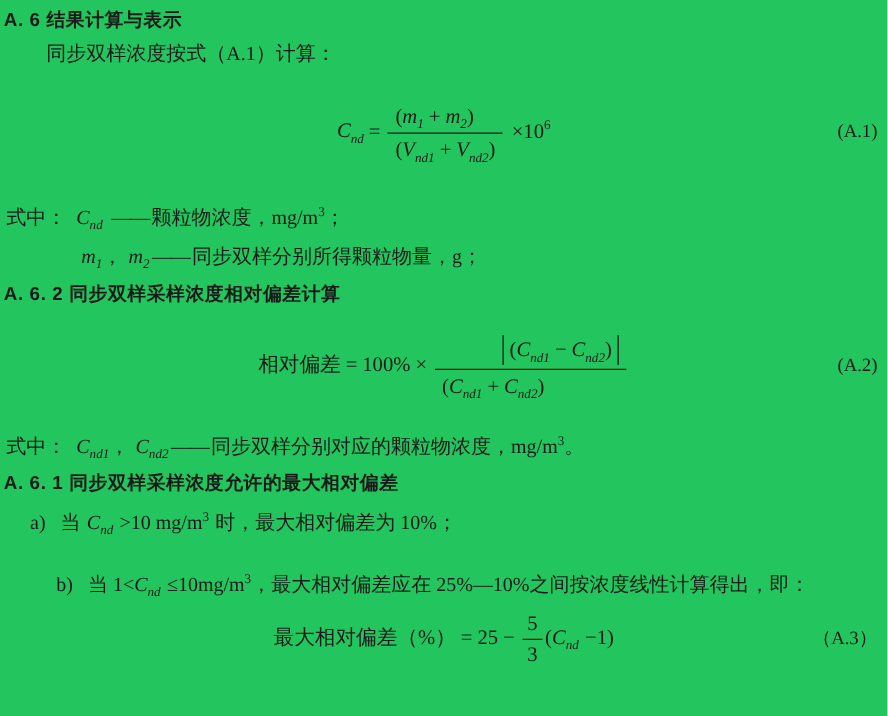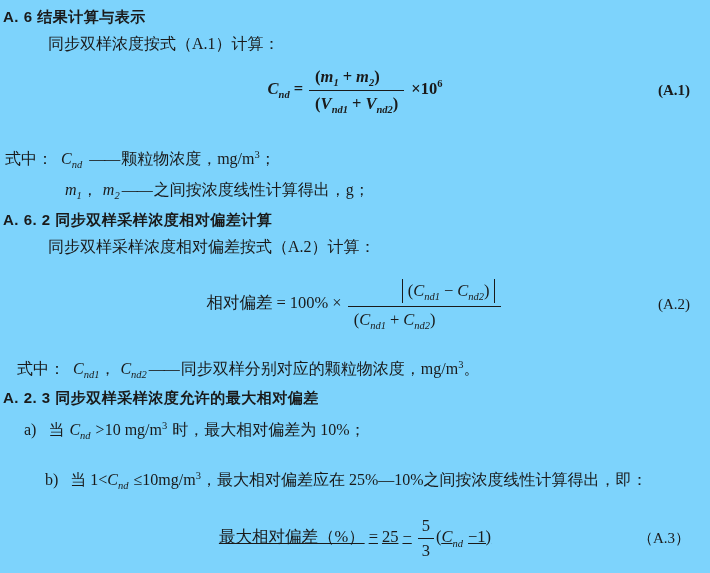--- a/index.html
+++ b/index.html
@@ -1,50 +1,50 @@
 <!DOCTYPE html>
 <html><head>
 <meta charset="utf-8">
 <style>
   html,body{margin:0;padding:0;background:#fff;}
   .page{
-    width:710px;height:573px;background:#7dd3fc;color:#1a1a1a;
+    width:710px;height:573px;background:#22c55e;color:#1a1a1a;
     font-family:"Liberation Serif","DejaVu Serif",serif;
     font-size:16px;position:relative;overflow:hidden;
   }
   .hd{
     font-family:"Liberation Sans","DejaVu Sans",sans-serif;
     font-weight:700;font-size:15px;line-height:22px;margin:0;padding-left:3px;
     letter-spacing:0.5px;
   }
   .hd-a6{padding-top:6px;}
   .hd-a61{margin-top:6px;}
   .hd-a62{margin-top:4px;}
   .hd-a63{margin-top:5px;}
-  .para{margin:5px 0 0 0;padding-left:48px;line-height:22px;}
+  .para{margin:5px 0 0 0;padding-left:37px;line-height:22px;}
   .frow{position:relative;display:flex;align-items:center;justify-content:center;}
-  .frow-a1{margin-top:4px;height:62px;font-weight:bold;}
+  .frow-a1{margin-top:20px;height:62px;}
   .frow-a2{margin-top:2px;height:88px;}
-  .frow-a3{margin-top:20px;height:50px;text-decoration:underline;}
+  .frow-a3{margin-top:4px;height:50px;}
   .formula{font-size:16.5px;}
-  .eqno{position:absolute;right:20px;top:50%;transform:translateY(-50%);font-size:15px;text-align:right;}
+  .eqno{position:absolute;right:8px;top:50%;transform:translateY(-50%);font-size:15px;text-align:right;}
   .mi{font-style:italic;}
   sub.ms{font-size:10.5px;font-style:italic;line-height:0;}
   sup.mp{font-size:10.5px;line-height:0;}
   .mo{padding:0 4px;}
   .frac{display:inline-block;vertical-align:middle;text-align:left;margin:0 2px;}
   .fnum{display:block;border-bottom:1px solid #1a1a1a;padding:1px 6px 3px;}
   .fden{display:block;padding:3px 6px 0;}
   .frac-sm .fnum{padding:0 4px 2px;}
   .frac-sm .fden{padding:2px 4px 0;}
   .abs{display:inline-block;border-left:1.5px solid #1a1a1a;border-right:1.5px solid #1a1a1a;padding:2px 5px;margin-left:48px;}
   .where{line-height:31px;}
   .w-first{padding-left:5px;margin-top:22px;}
   .w-cont{padding-left:65px;}
-  .w-one{padding-left:17px;margin-top:8px;line-height:26px;}
+  .w-one{padding-left:5px;margin-top:8px;line-height:26px;}
   .prefix{margin-right:8px;}
   .dash{letter-spacing:-1px;padding:0 2px;}
   .item{padding-left:45px;line-height:28px;}
   .item-a{margin-top:7px;padding-left:24px;}
   .item-b{margin-top:23px;line-height:26px;}
   .marker{margin-right:12px;}
   .gl{margin-left:5px;}
   .gr{margin-right:5px;}
 </style>
 </head>
@@ -56,35 +56,34 @@
 
   <p class="para">同步双样浓度按式（A.1）计算：</p>
 
   <div class="frow frow-a1">
     <span class="formula"><span class="mi">C</span><sub class="ms">nd</sub><span class="mo">=</span><span class="frac"><span class="fnum"><span>(</span><span class="mi">m</span><sub class="ms">1</sub><span class="mo">+</span><span class="mi">m</span><sub class="ms">2</sub><span>)</span></span><span class="fden"><span>(</span><span class="mi">V</span><sub class="ms">nd1</sub><span class="mo">+</span><span class="mi">V</span><sub class="ms">nd2</sub><span>)</span></span></span><span class="gl">×10</span><sup class="mp">6</sup></span>
     <span class="eqno">(A.1)</span>
   </div>
 
   <div class="where w-first"><span class="prefix">式中：</span><span class="mi">C</span><sub class="ms">nd</sub><span class="dash gl">——</span><span>颗粒物浓度，mg/m</span><sup class="mp">3</sup><span>；</span></div>
 
-  <div class="where w-cont"><span class="mi">m</span><sub class="ms">1</sub><span>，</span><span class="mi gl">m</span><sub class="ms">2</sub><span class="dash">——</span><span>之间按浓度线性计算得出，g；</span></div>
+  <div class="where w-cont"><span class="mi">m</span><sub class="ms">1</sub><span>，</span><span class="mi gl">m</span><sub class="ms">2</sub><span class="dash">——</span><span>同步双样分别所得颗粒物量，g；</span></div>
 
 
   <h2 class="hd hd-a62">A. 6. 2 同步双样采样浓度相对偏差计算</h2>
 
-  <p class="para">同步双样采样浓度相对偏差按式（A.2）计算：</p>
 
   <div class="frow frow-a2">
     <span class="formula"><span>相对偏差</span><span class="mo">=</span><span>100%</span><span class="mo">×</span><span class="frac"><span class="fnum"><span class="abs"><span>(</span><span class="mi">C</span><sub class="ms">nd1</sub><span class="mo">−</span><span class="mi">C</span><sub class="ms">nd2</sub><span>)</span></span></span><span class="fden"><span>(</span><span class="mi">C</span><sub class="ms">nd1</sub><span class="mo">+</span><span class="mi">C</span><sub class="ms">nd2</sub><span>)</span></span></span></span>
     <span class="eqno">(A.2)</span>
   </div>
 
   <div class="where w-one"><span class="prefix">式中：</span><span class="mi">C</span><sub class="ms">nd1</sub><span>，</span><span class="mi gl">C</span><sub class="ms">nd2</sub><span class="dash">——</span><span>同步双样分别对应的颗粒物浓度，mg/m</span><sup class="mp">3</sup><span>。</span></div>
 
-  <h2 class="hd hd-a63">A. 2. 3 同步双样采样浓度允许的最大相对偏差</h2>
+  <h2 class="hd hd-a63">A. 6. 1 同步双样采样浓度允许的最大相对偏差</h2>
 
   <div class="item item-a"><span class="marker">a)</span><span class="gr">当</span><span class="mi">C</span><sub class="ms">nd</sub><span class="gl">&gt;10 mg/m</span><sup class="mp">3</sup><span class="gl">时，最大相对偏差为 10%；</span></div>
 
   <div class="item item-b"><span class="marker">b)</span><span>当 1&lt;</span><span class="mi">C</span><sub class="ms">nd</sub><span class="gl">≤10mg/m</span><sup class="mp">3</sup><span>，最大相对偏差应在 25%—10%之间按浓度线性计算得出，即：</span></div>
 
   <div class="frow frow-a3">
     <span class="formula"><span>最大相对偏差（%）</span><span class="mo">=</span><span>25</span><span class="mo">−</span><span class="frac frac-sm"><span class="fnum">5</span><span class="fden">3</span></span><span>(</span><span class="mi">C</span><sub class="ms">nd</sub><span class="gl">−1)</span></span>
     <span class="eqno">（A.3）</span>
   </div>
 

